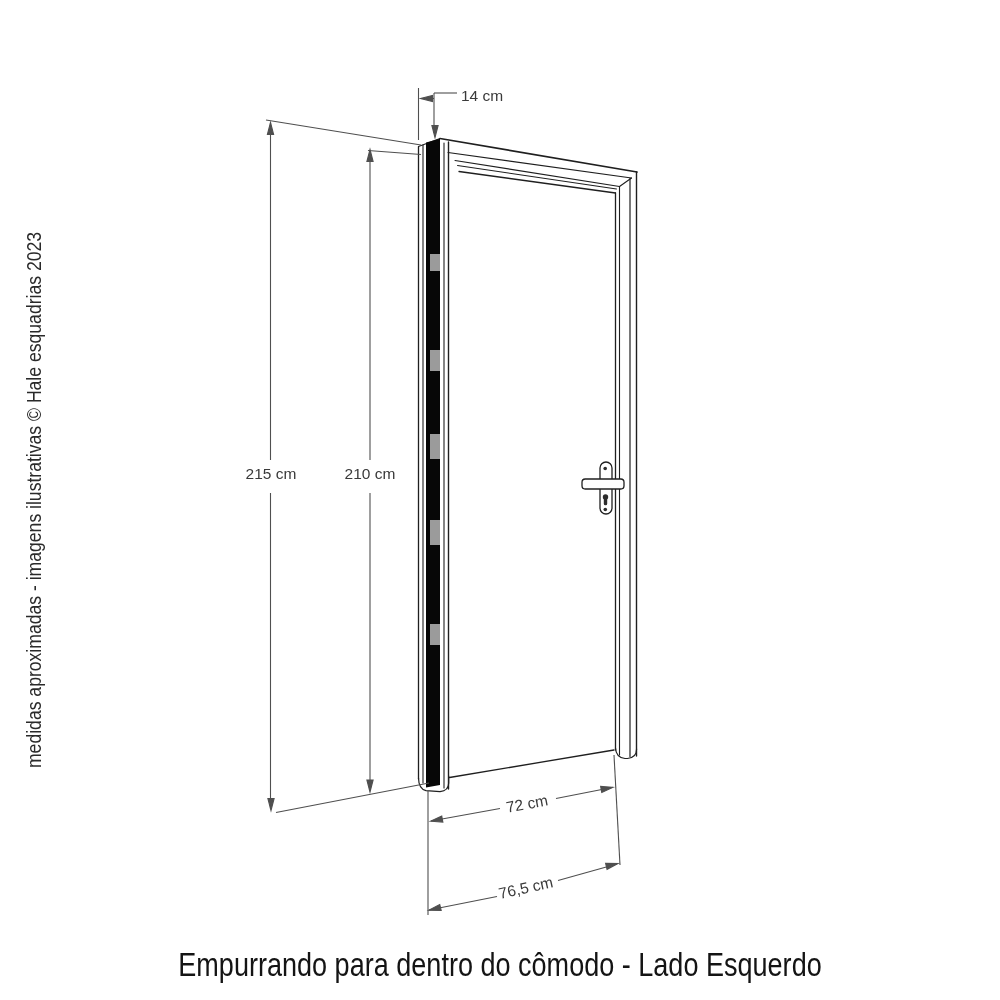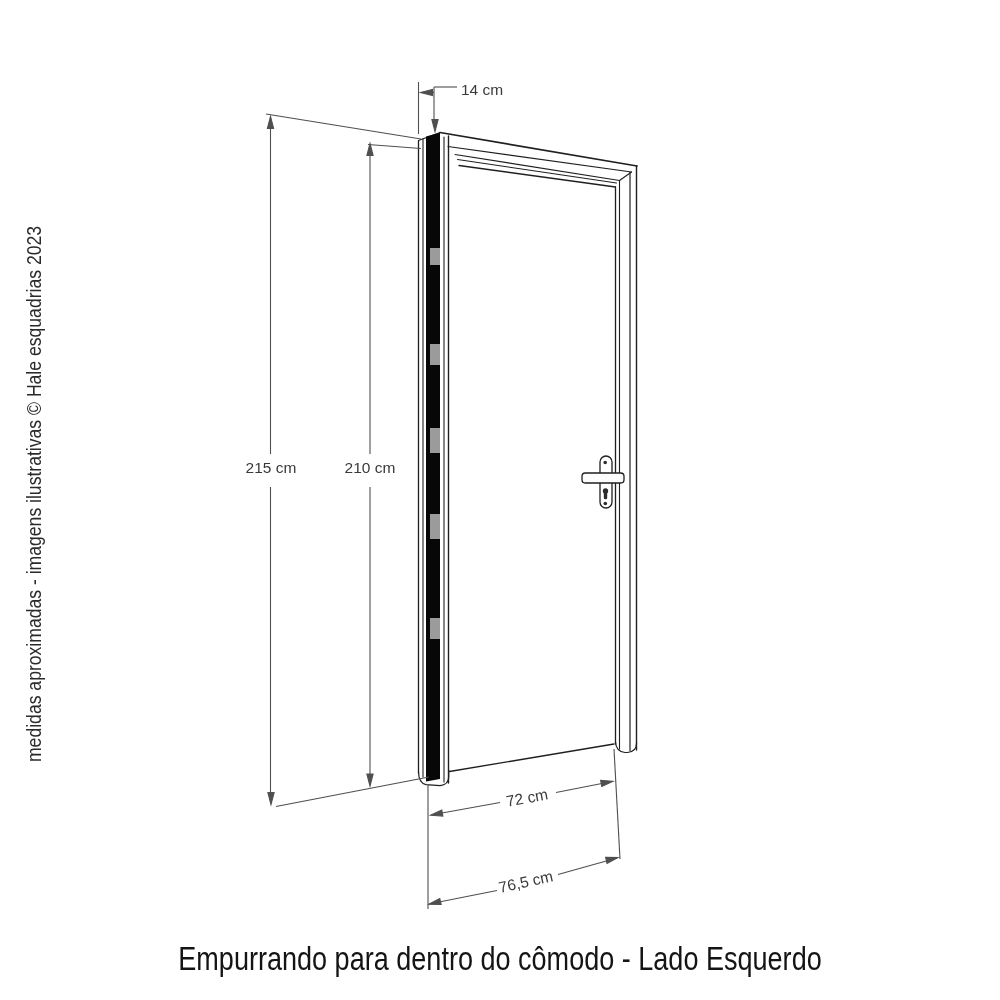--- a/index.html
+++ b/index.html
@@ -1,18 +1,18 @@
 <!DOCTYPE html>
 <html><head>
 <meta charset="utf-8">
 <style>
   html,body{margin:0;padding:0;background:#ffffff;}
   body{width:1000px;height:1000px;position:relative;overflow:hidden;
        font-family:"Liberation Sans",sans-serif;}
-  #stage{position:absolute;left:0;top:3px;width:1000px;height:764px;}
+  #stage{position:absolute;left:0;top:9px;width:1000px;height:764px;}
   svg{display:block;}
   text{font-family:"Liberation Sans",sans-serif;}
   .dim-label{font-size:15.5px;fill:#3a3a3a;}
   .caption-text{font-size:33px;fill:#141414;}
   .watermark{font-size:20px;fill:#2a2a2a;}
 </style>
 </head>
 <body>
 
 <div id="stage">

